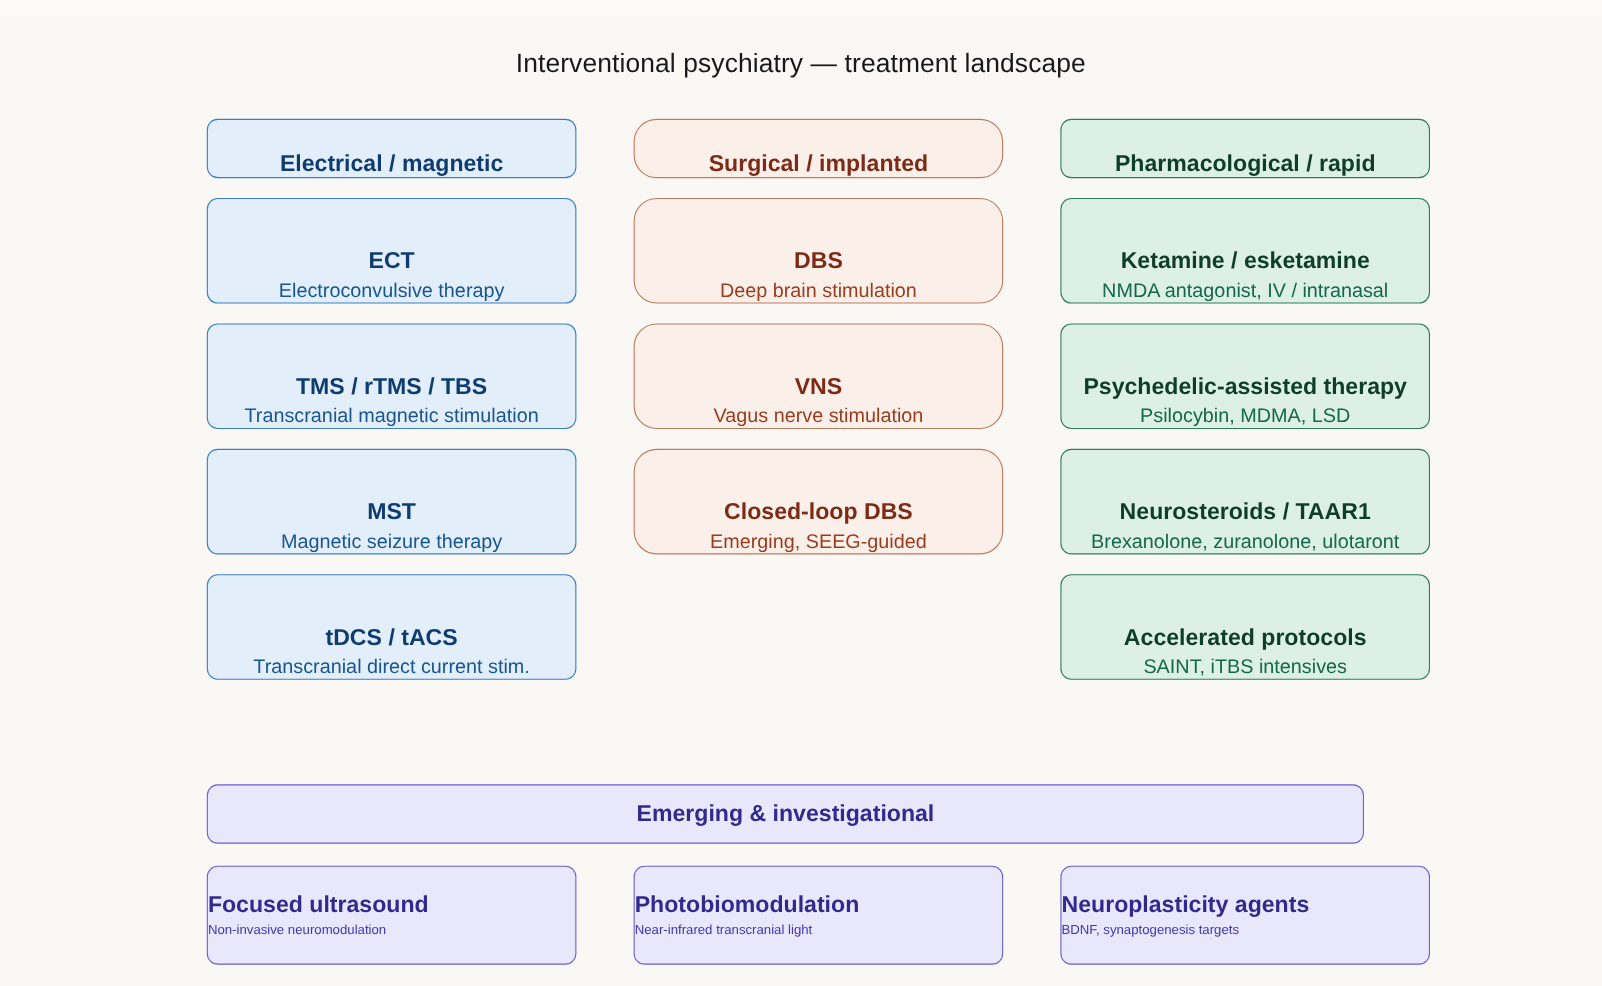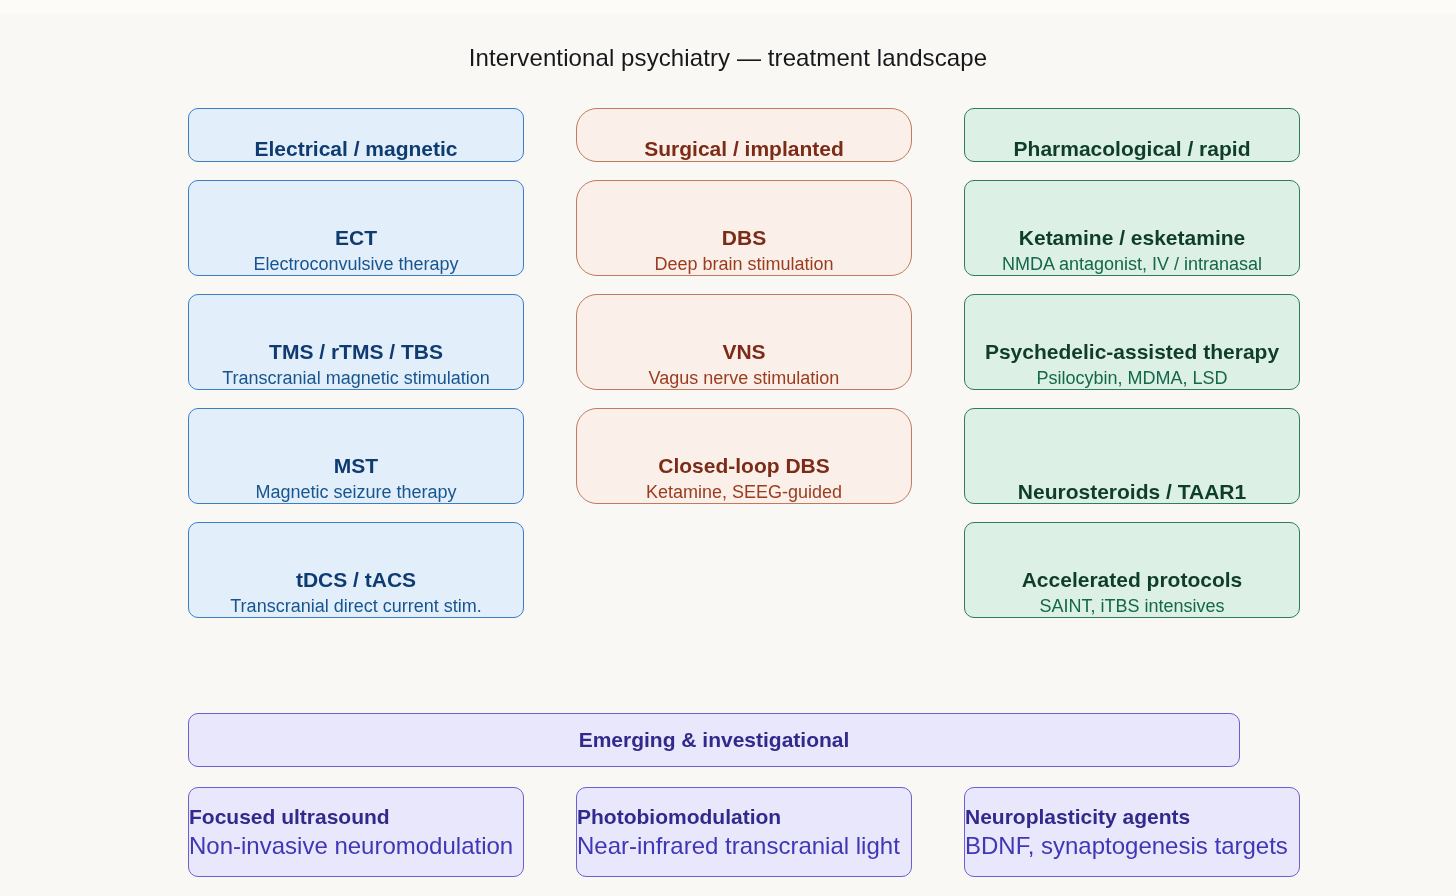--- a/index.html
+++ b/index.html
@@ -152,21 +152,21 @@
     white-space: nowrap;
     text-align: center;
   }
   .card-emerging .card-title {
     font-size: 21px;
     font-weight: 700;
     color: #312a8c;
     line-height: 1.1;
   }
   .card-emerging .card-sub {
-    font-size: 24px;
+    font-size: 12px;
     font-weight: 400;
     color: #4037b5;
     line-height: 1.1;
   }
 </style>
 </head>
 <body>
 
 <div id="page">
 
@@ -205,38 +205,39 @@
       <div class="card card-item c-orange">
         <div class="card-title">DBS</div>
         <div class="card-sub">Deep brain stimulation</div>
       </div>
       <div class="card card-item c-orange">
         <div class="card-title">VNS</div>
         <div class="card-sub">Vagus nerve stimulation</div>
       </div>
       <div class="card card-item c-orange">
         <div class="card-title">Closed-loop DBS</div>
-        <div class="card-sub">Ketamine, SEEG-guided</div>
+        <div class="card-sub">Emerging, SEEG-guided</div>
       </div>
     </div>
 
     <div class="col">
       <div class="card card-header c-green">
         <div class="card-title">Pharmacological / rapid</div>
       </div>
       <div class="card card-item c-green">
         <div class="card-title">Ketamine / esketamine</div>
         <div class="card-sub">NMDA antagonist, IV / intranasal</div>
       </div>
       <div class="card card-item c-green">
         <div class="card-title">Psychedelic-assisted therapy</div>
         <div class="card-sub">Psilocybin, MDMA, LSD</div>
       </div>
       <div class="card card-item c-green">
         <div class="card-title">Neurosteroids / TAAR1</div>
+        <div class="card-sub">Brexanolone, zuranolone, ulotaront</div>
       </div>
       <div class="card card-item c-green">
         <div class="card-title">Accelerated protocols</div>
         <div class="card-sub">SAINT, iTBS intensives</div>
       </div>
     </div>
 
   </div>
 
   <div id="emerging">

